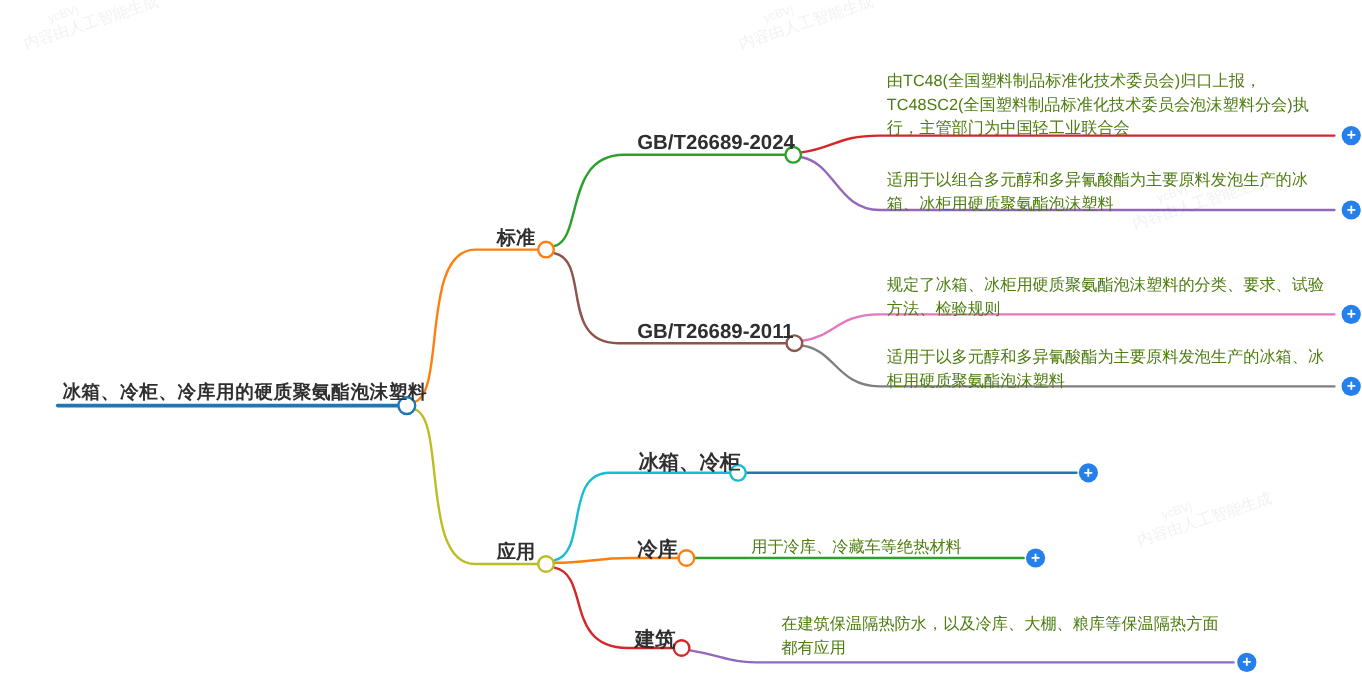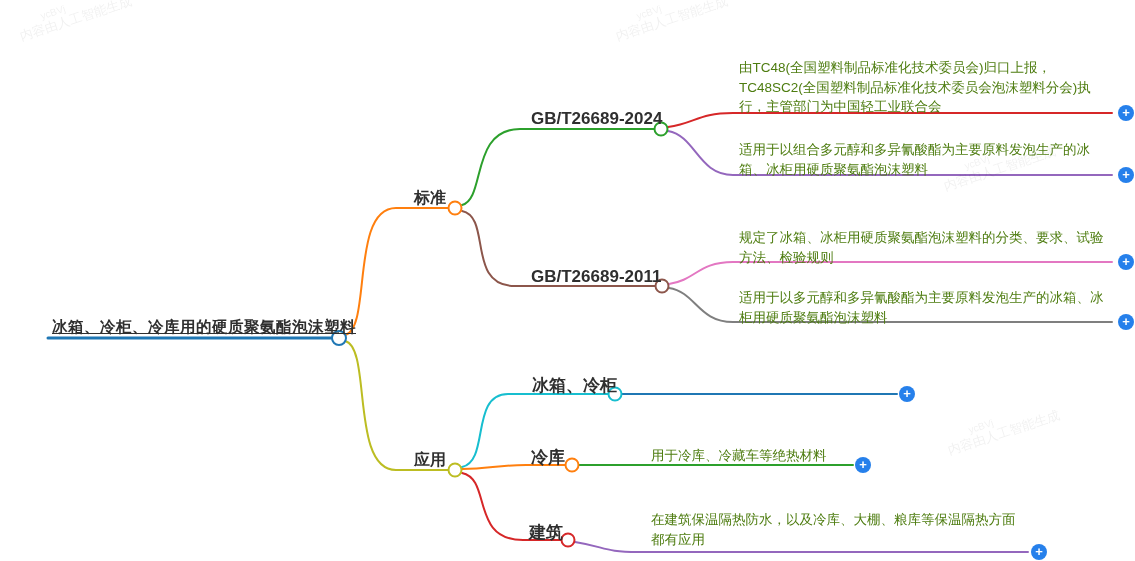--- a/index.html
+++ b/index.html
@@ -2,21 +2,21 @@
 <html><head>
 <meta charset="utf-8">
 <style>
   html,body{margin:0;padding:0;background:#fff;}
   #stage{
     position:relative;width:1135px;height:561px;background:#ffffff;overflow:hidden;
     font-family:"Liberation Sans","DejaVu Sans",sans-serif;color:#333;
   }
   #links{position:absolute;left:0;top:0;}
   .lbl{position:absolute;white-space:nowrap;color:#2f2f2f;}
-  .lbl-root{font-size:15.5px;font-weight:bold;letter-spacing:0.5px;text-decoration:underline;}
+  .lbl-root{font-size:15.5px;font-weight:bold;letter-spacing:0.5px;}
   .lbl-branch{font-size:16px;font-weight:bold;}
   .lbl-node{font-size:17px;font-weight:bold;}
   .lbl-leaf{font-size:13.5px;line-height:19.5px;font-weight:normal;white-space:normal;color:#4d7c0f;}
   .plus-btn{
     position:absolute;width:16px;height:16px;border-radius:50%;
     background:#2680eb;color:#fff;font-size:13px;font-weight:bold;
     line-height:15px;text-align:center;cursor:pointer;user-select:none;
   }
   .wm{
     position:absolute;transform:rotate(-18deg);transform-origin:left top;
@@ -83,21 +83,21 @@
   <div class="lbl lbl-node" style="left:531px;top:267px;">GB/T26689-2011</div>
 
   <div class="lbl lbl-leaf" style="left:739px;top:58px;width:376px;">由TC48(全国塑料制品标准化技术委员会)归口上报，TC48SC2(全国塑料制品标准化技术委员会泡沫塑料分会)执行，主管部门为中国轻工业联合会</div>
   <div class="lbl lbl-leaf" style="left:739px;top:140px;width:376px;">适用于以组合多元醇和多异氰酸酯为主要原料发泡生产的冰箱、冰柜用硬质聚氨酯泡沫塑料</div>
   <div class="lbl lbl-leaf" style="left:739px;top:228px;width:376px;">规定了冰箱、冰柜用硬质聚氨酯泡沫塑料的分类、要求、试验方法、检验规则</div>
   <div class="lbl lbl-leaf" style="left:739px;top:288px;width:376px;">适用于以多元醇和多异氰酸酯为主要原料发泡生产的冰箱、冰柜用硬质聚氨酯泡沫塑料</div>
 
   <div class="lbl lbl-node" style="left:532px;top:374px;">冰箱、冷柜</div>
 
   <div class="lbl lbl-node" style="left:531px;top:446px;">冷库</div>
-  <div class="lbl lbl-leaf" style="left:651px;top:446px;width:200px;">用于冷库、冷藏车等绝热材料</div>
+  <div class="lbl lbl-leaf" style="left:626px;top:446px;width:200px;">用于冷库、冷藏车等绝热材料</div>
 
   <div class="lbl lbl-node" style="left:529px;top:521px;">建筑</div>
   <div class="lbl lbl-leaf" style="left:651px;top:510px;width:368px;font-family:Liberation Serif, serif;">在建筑保温隔热防水，以及冷库、大棚、粮库等保温隔热方面都有应用</div>
 
   <div class="plus-btn" style="left:1118px;top:105px;">+</div>
   <div class="plus-btn" style="left:1118px;top:167px;">+</div>
   <div class="plus-btn" style="left:1118px;top:254px;">+</div>
   <div class="plus-btn" style="left:1118px;top:314px;">+</div>
   <div class="plus-btn" style="left:899px;top:386px;">+</div>
   <div class="plus-btn" style="left:855px;top:457px;">+</div>

